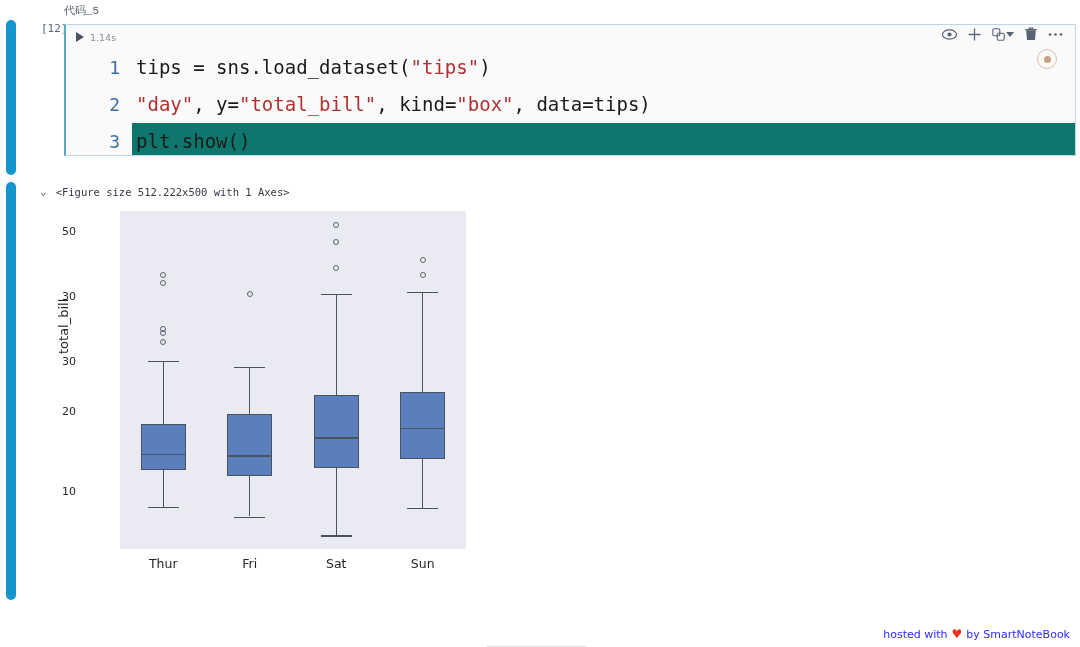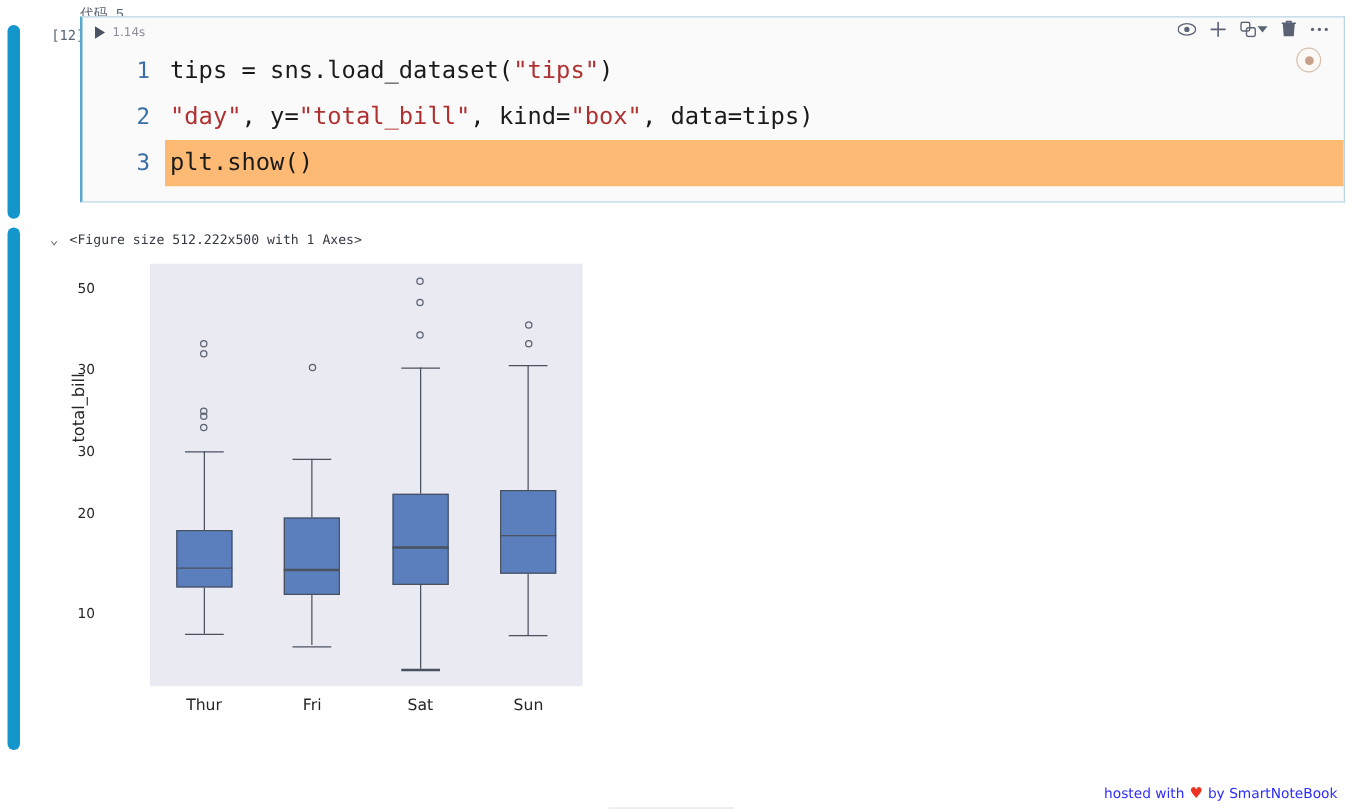--- a/index.html
+++ b/index.html
@@ -41,22 +41,22 @@
     position:absolute;
     left:64px; top:3px;
     font-size:11px;
     color:#5a6270;
     font-family:Liberation Mono, monospace;
   }
 
   
   #code-cell {
     position:absolute;
-    left:64px; top:13px;
-    width:1012px; height:149px;
+    left:64px; top:24px;
+    width:1012px; height:132px;
     background:#fafafa;
     border:1px solid #bcd8e6;
     border-left:2px solid #59a9cc;
     overflow:hidden;
   }
   #cell-toolbar-row {
     position:relative;
     height:24px;
     display:flex; align-items:center;
   }
@@ -102,21 +102,21 @@
     font-family:"DejaVu Sans Mono", monospace;
     font-size:19px;
     line-height:37px;
   }
   .code-line {
     display:flex;
     height:37px;
     align-items:center;
     white-space:pre;
   }
-  .code-line.active .code-txt { background:#fdba74; }
+  .code-line.active .code-txt { background:#0f766e; }
   .ln {
     width:66px;
     text-align:right;
     padding-right:12px;
     color:#3a6ea5;
     font-size:18px;
     flex:0 0 66px;
   }
   .code-txt {
     flex:1 1 auto;

